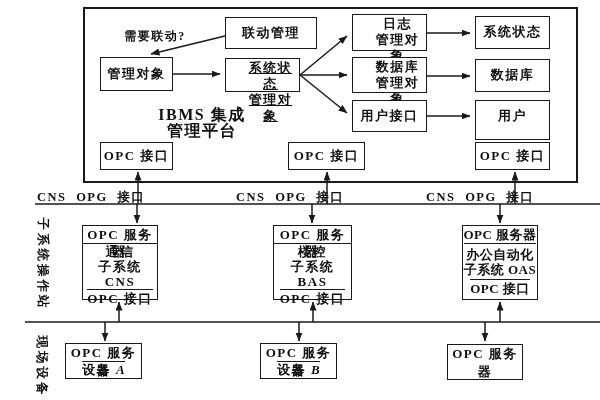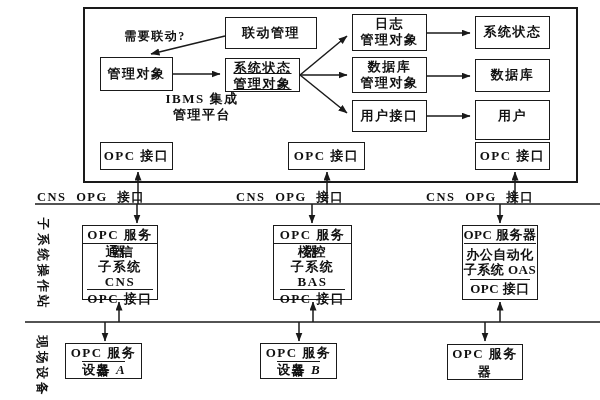--- a/index.html
+++ b/index.html
@@ -6,21 +6,21 @@
   #stage{position:relative;width:600px;height:400px;background:#ffffff;overflow:hidden;
          font-family:"Liberation Serif","DejaVu Serif",serif;color:#111;}
   #wires{position:absolute;left:0;top:0;z-index:1;pointer-events:none;}
   .layer{position:absolute;left:0;top:0;width:600px;height:400px;z-index:2;}
   .box{position:absolute;box-sizing:border-box;border:1.5px solid #1a1a1a;background:#fff;
        text-align:center;font-weight:bold;font-size:13px;letter-spacing:1.5px;}
   .frame{position:absolute;box-sizing:border-box;border:2px solid #1a1a1a;background:transparent;}
   .lbl{position:absolute;text-align:center;font-weight:bold;font-size:12.5px;
        letter-spacing:1.5px;white-space:nowrap;}
   .two > div{line-height:16px;}
-  .pad2{padding-top:1px;}
+  .pad2{padding-top:1px;padding-left:16px;}
   .rail-lbl{word-spacing:5px;}
   .vert{transform:rotate(90deg);transform-origin:center;letter-spacing:3px;}
   .stack{display:flex;flex-direction:column;padding:0;align-items:center;}
   .stack .cell1{height:17px;line-height:17px;flex:0 0 auto;}
   .stack .cell2{flex:1 1 auto;border-top:1.5px solid #1a1a1a;display:flex;
                 flex-direction:column;justify-content:center;}
   .stack .cell2 div{line-height:15px;}
   .stack .cell3{height:19px;line-height:18px;flex:0 0 auto;border-top:1.5px solid #1a1a1a;}
   .dev .cell1{height:17px;line-height:18px;}
   .dev .cell2b{flex:1 1 auto;border-top:1.5px solid #1a1a1a;line-height:15px;}
@@ -96,21 +96,21 @@
       <div>数据库</div>
       <div>管理对象</div>
     </div>
 
     <div class="box" style="left:475px;top:59px;width:75px;height:33px;line-height:30px;">数据库</div>
 
     <div class="box" style="left:352px;top:100px;width:75px;height:32px;line-height:29px;">用户接口</div>
 
     <div class="box" style="left:475px;top:100px;width:75px;height:40px;line-height:29px;">用户</div>
 
-    <div class="lbl two" style="left:158px;top:91px;width:88px;font-size:13px;">
+    <div class="lbl two" style="left:158px;top:107px;width:88px;font-size:16px;">
       <div>IBMS 集成</div>
       <div>管理平台</div>
     </div>
 
     <div class="box" style="left:100px;top:142px;width:73px;height:28px;line-height:25px;">OPC 接口</div>
     <div class="box" style="left:288px;top:142px;width:77px;height:28px;line-height:25px;">OPC 接口</div>
     <div class="box" style="left:475px;top:142px;width:75px;height:28px;line-height:25px;">OPC 接口</div>
 
     <div class="lbl rail-lbl" style="left:37px;top:189px;width:80px;">CNS OPG 接口</div>
     <div class="lbl rail-lbl" style="left:236px;top:189px;width:80px;">CNS OPG 接口</div>

